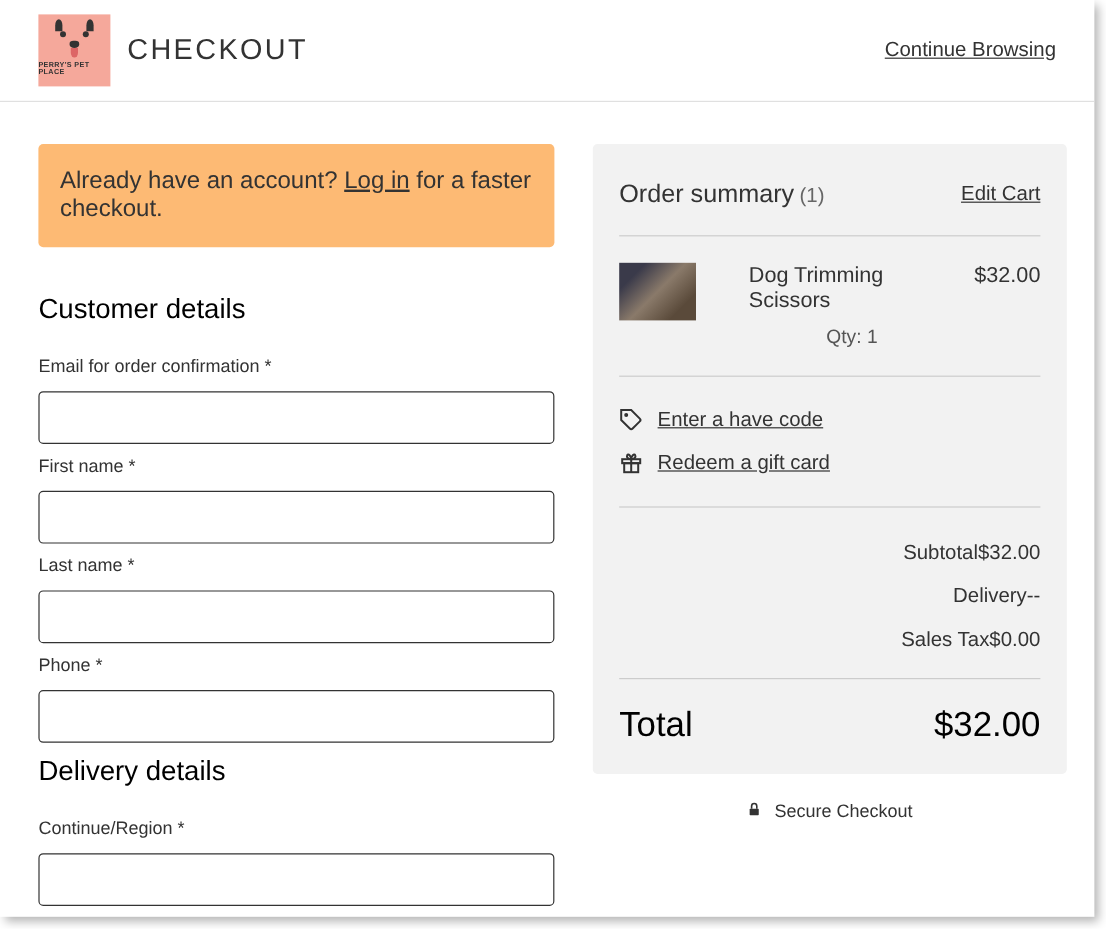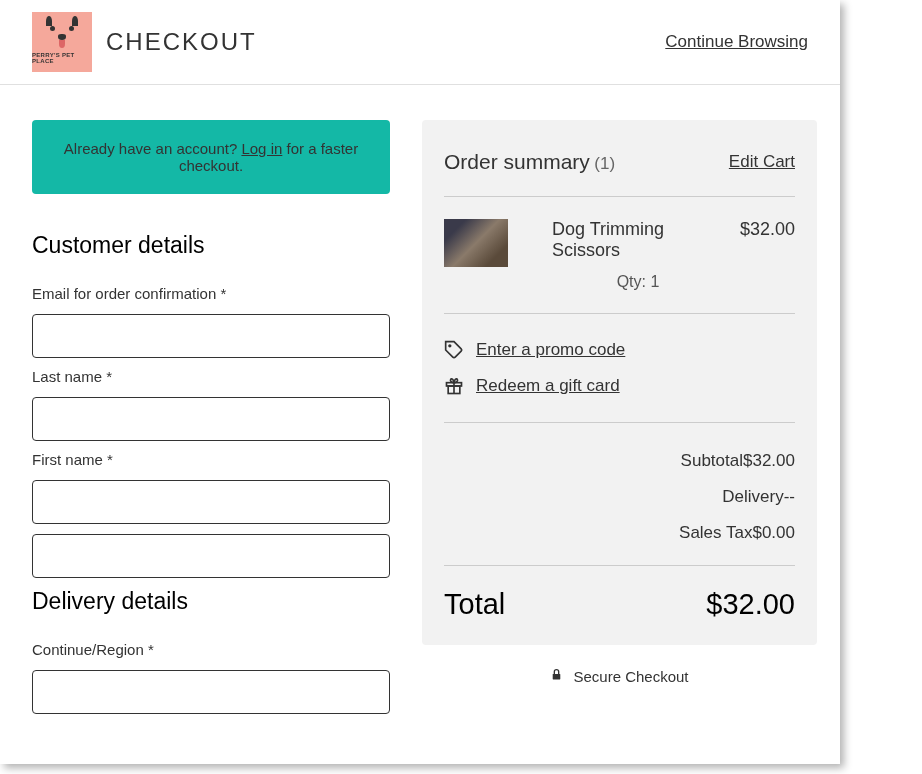--- a/index.html
+++ b/index.html
@@ -10,21 +10,21 @@
     body {
       font-family: -apple-system, BlinkMacSystemFont, 'Segoe UI', Helvetica, Arial, sans-serif;
       background: #fff;
       width: 922px;
       height: 774px;
       overflow: hidden;
       position: relative;
     }
     .page-shadow {
       box-shadow: 4px 4px 8px rgba(0,0,0,0.3);
-      width: 840px;
+      width: 912px;
       height: 764px;
       background: #fff;
       overflow: hidden;
     }
     .header {
       display: flex;
       align-items: center;
       justify-content: space-between;
       padding: 12px 32px 12px 32px;
       border-bottom: 1px solid #e0e0e0;
@@ -112,26 +112,25 @@
       gap: 32px;
     }
     .left-col {
       flex: 1;
       max-width: 430px;
     }
     .right-col {
       width: 395px;
     }
     .login-banner {
-      background: #14b8a6;
+      background: #fdba74;
       border-radius: 4px;
       padding: 20px 18px;
-      font-size: 15px;
-      color: #333;
-      text-align: center;
+      font-size: 20px;
+      color: #333;
       margin-bottom: 38px;
     }
     .login-link {
       text-decoration: underline;
       cursor: pointer;
     }
     .section-title {
       font-size: 23px;
       font-weight: 400;
       color: #000;
@@ -295,30 +294,31 @@
       </div>
 
       <h2 class="section-title">Customer details</h2>
 
       <div class="form-group">
         <label class="form-label">Email for order confirmation *</label>
         <input class="form-input" type="text" value="" style="">
       </div>
 
       <div class="form-group">
+        <label class="form-label">First name *</label>
+        <input class="form-input" type="text" value="" style="">
+      </div>
+
+      <div class="form-group">
         <label class="form-label">Last name *</label>
         <input class="form-input" type="text" value="" style="">
       </div>
 
       <div class="form-group">
-        <label class="form-label">First name *</label>
-        <input class="form-input" type="text" value="" style="">
-      </div>
-
-      <div class="form-group">
+        <label class="form-label">Phone *</label>
         <input class="form-input" type="text" value="" style="">
       </div>
 
       <h2 class="section-title">Delivery details</h2>
 
       <div class="form-group">
         <label class="form-label">Continue/Region *</label>
         <input class="form-input" type="text" value="" style="">
       </div>
     </div>
@@ -343,21 +343,21 @@
         </div>
 
         <div class="promo-section">
           <div class="promo-row">
             <span class="promo-icon">
               <svg viewBox="0 0 24 24" fill="none" stroke="#333" stroke-width="2">
                 <path d="M20.59 13.41l-7.17 7.17a2 2 0 0 1-2.83 0L2 12V2h10l8.59 8.59a2 2 0 0 1 0 2.82z"></path>
                 <circle cx="7" cy="7" r="1" fill="#333"></circle>
               </svg>
             </span>
-            <a class="promo-link">Enter a promo code</a>
+            <a class="promo-link">Enter a have code</a>
           </div>
           <div class="promo-row">
             <span class="promo-icon">
               <svg viewBox="0 0 24 24" fill="none" stroke="#333" stroke-width="2">
                 <rect x="3" y="8" width="18" height="4"></rect>
                 <rect x="5" y="12" width="14" height="9"></rect>
                 <line x1="12" y1="8" x2="12" y2="21"></line>
                 <path d="M12 8 C 9 8 7 6 8 4 C 9 2 12 5 12 8"></path>
                 <path d="M12 8 C 15 8 17 6 16 4 C 15 2 12 5 12 8"></path>
               </svg>

